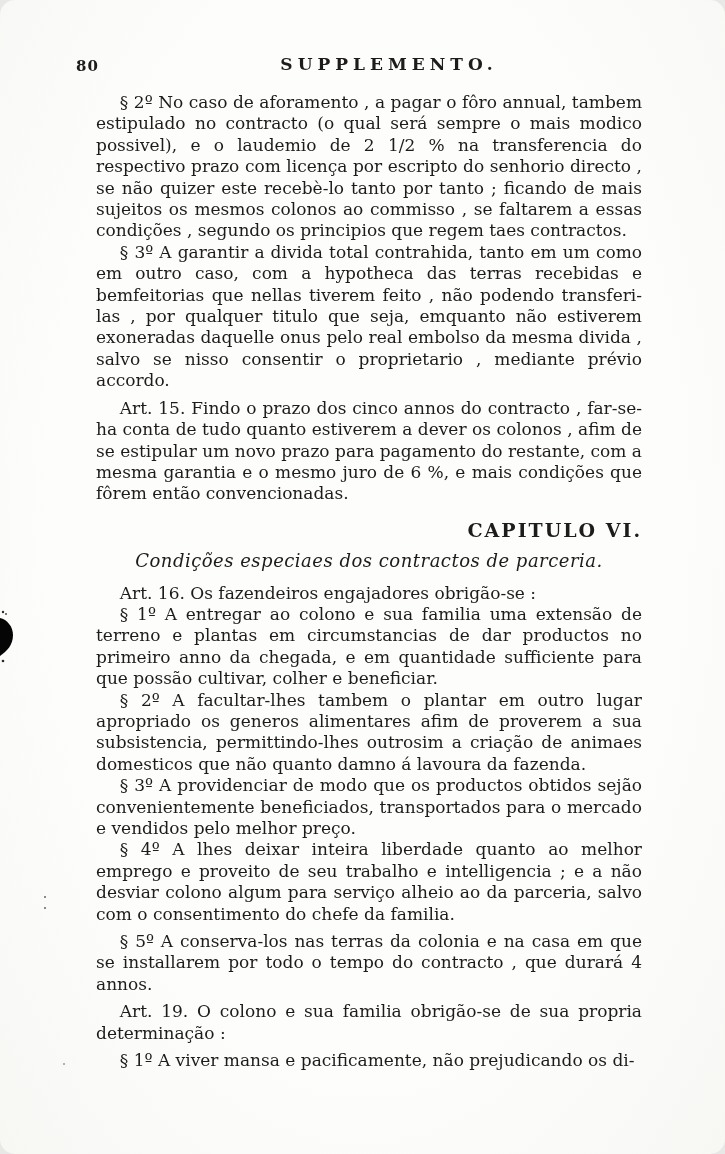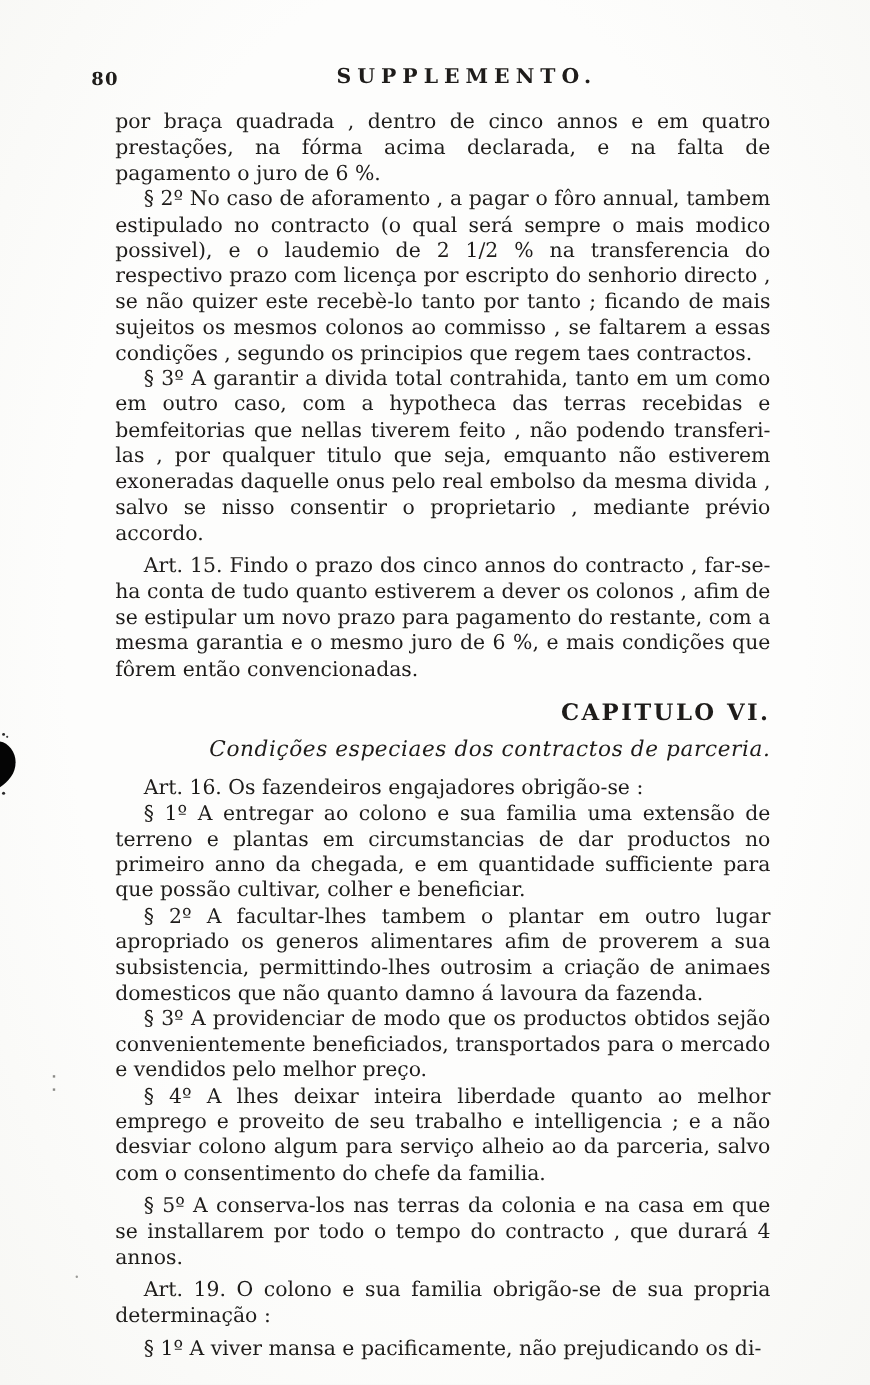--- a/index.html
+++ b/index.html
@@ -10,20 +10,21 @@
   .scan-page {
     position: relative;
     width: 725px;
     height: 1154px;
     margin: 0 auto;
     background: #fcfcfa;
     background-image: radial-gradient(ellipse at 50% 45%, #fdfdfc 60%, #f7f7f4 100%);
     overflow: hidden;
     font-family: "DejaVu Serif", "Liberation Serif", serif;
     color: #1e1c1a;
+    border-radius: 15px;
   }
   .page-header {
     position: absolute;
     top: 54px;
     left: 96px;
     width: 546px;
     height: 28px;
   }
   .page-number {
     position: absolute;
@@ -59,21 +60,21 @@
   .chapter-heading {
     margin: 15px 0 9px 0;
     text-align: right;
     font-size: 19px;
     font-weight: bold;
     letter-spacing: 2px;
     text-indent: 0;
   }
   .chapter-subtitle {
     margin: 0 0 11px 0;
-    text-align: right;
+    text-align: center;
     font-size: 18px;
     font-style: italic;
     font-weight: normal;
     letter-spacing: 0.5px;
     text-indent: 0;
   }
   .ink-blot {
     position: absolute;
     left: 0;
     top: 608px;
@@ -103,21 +104,20 @@
 <body>
 
 <div class="scan-page">
 
   <header class="page-header">
     <span class="page-number">80</span>
     <h1 class="running-title">SUPPLEMENTO.</h1>
   </header>
 
   <main class="page-body">
-    <p class="para no-indent">por braça quadrada , dentro de cinco annos e em quatro prestações, na fórma acima declarada, e na falta de pagamento o juro de 6 %.</p>
     <p class="para">§ 2º No caso de aforamento , a pagar o fôro annual, tambem estipulado no contracto (o qual será sempre o mais modico possivel), e o laudemio de 2 1/2 % na transferencia do respectivo prazo com licença por escripto do senhorio directo , se não quizer este recebè-lo tanto por tanto ; ficando de mais sujeitos os mesmos colonos ao commisso , se faltarem a essas condições , segundo os principios que regem taes contractos.</p>
     <p class="para">§ 3º A garantir a divida total contrahida, tanto em um como em outro caso, com a hypotheca das terras recebidas e bemfeitorias que nellas tiverem feito , não podendo transferi-las , por qualquer titulo que seja, emquanto não estiverem exoneradas daquelle onus pelo real embolso da mesma divida , salvo se nisso consentir o proprietario , mediante prévio accordo.</p>
     <p class="para spaced">Art. 15. Findo o prazo dos cinco annos do contracto , far-se-ha conta de tudo quanto estiverem a dever os colonos , afim de se estipular um novo prazo para pagamento do restante, com a mesma garantia e o mesmo juro de 6 %, e mais condições que fôrem então convencionadas.</p>
 
     <h2 class="chapter-heading">CAPITULO VI.</h2>
     <h3 class="chapter-subtitle">Condições especiaes dos contractos de parceria.</h3>
 
     <p class="para">Art. 16. Os fazendeiros engajadores obrigão-se :</p>
     <p class="para">§ 1º A entregar ao colono e sua familia uma extensão de terreno e plantas em circumstancias de dar productos no primeiro anno da chegada, e em quantidade sufficiente para que possão cultivar, colher e beneficiar.</p>
     <p class="para">§ 2º A facultar-lhes tambem o plantar em outro lugar apropriado os generos alimentares afim de proverem a sua subsistencia, permittindo-lhes outrosim a criação de animaes domesticos que não quanto damno á lavoura da fazenda.</p>

